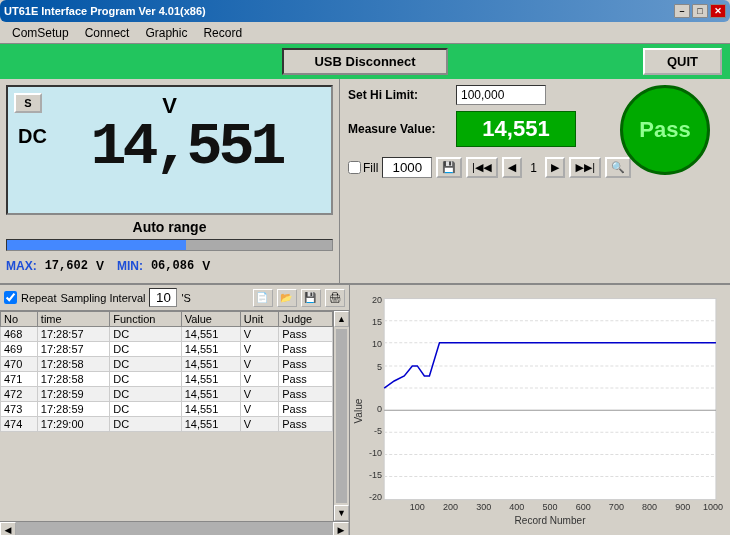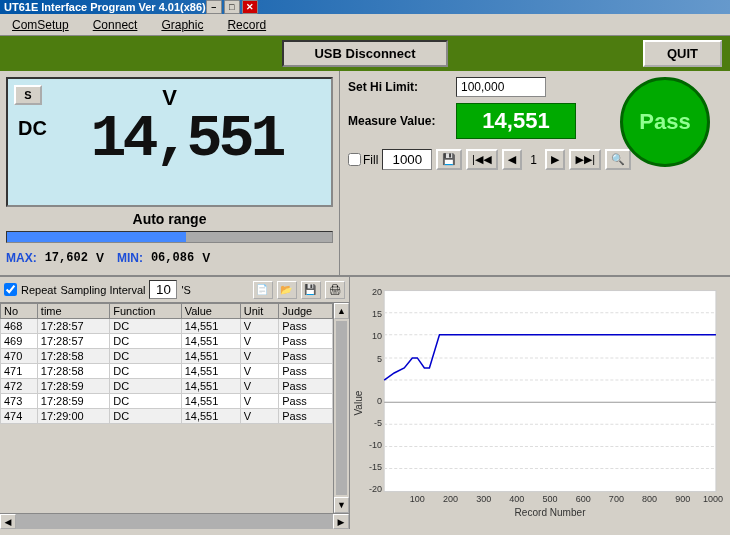--- a/index.html
+++ b/index.html
@@ -9,26 +9,28 @@
       background: #d4d0c8;
       width: 730px;
       height: 535px;
       overflow: hidden;
     }
 
     
     .title-bar {
       background: linear-gradient(to right, #0054a6, #6699cc);
       color: white;
-      height: 14px;
-      display: flex;
-      align-items: center;
+      height: 22px;
+      display: flex;
+      align-items: center;
+      justify-content: space-between;
       padding: 0 4px;
       font-size: 11px;
       font-weight: bold;
+      border-radius: 6px;
     }
     .title-bar-controls {
       display: flex;
       gap: 2px;
     }
     .title-btn {
       width: 16px;
       height: 14px;
       background: #d4d0c8;
       border: 1px solid #888;
@@ -43,22 +45,21 @@
     .title-btn.close { background: #cc0000; color: white; }
 
     
     .menu-bar {
       background: #d4d0c8;
       height: 22px;
       display: flex;
       align-items: center;
       border-bottom: 1px solid #888;
       padding: 0 4px;
-      gap: 8px;
-      text-decoration: underline;
+      gap: 0;
     }
     .menu-item {
       padding: 2px 8px;
       cursor: pointer;
       font-size: 12px;
     }
 
     
     .main-area {
       display: flex;
@@ -72,21 +73,21 @@
       background: #d4d0c8;
       border-bottom: 1px solid #888;
     }
 
     
     .usb-bar {
       display: flex;
       align-items: center;
       justify-content: space-between;
       padding: 4px 8px;
-      background: #4d7c0f;
+      background: #22c55e;
     }
     .usb-label {
       background: #d4d0c8;
       border: 2px inset #888;
       padding: 4px 30px;
       font-size: 13px;
       font-weight: bold;
     }
     .quit-btn {
       background: #d4d0c8;

